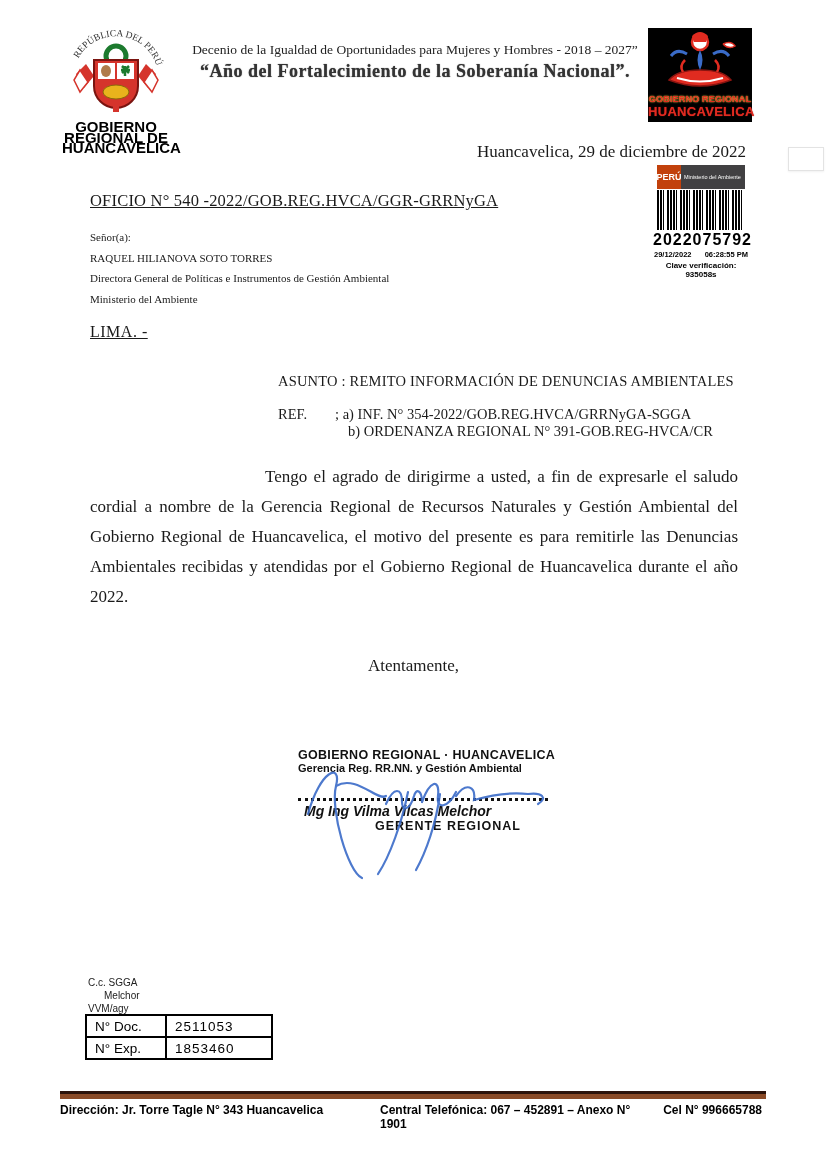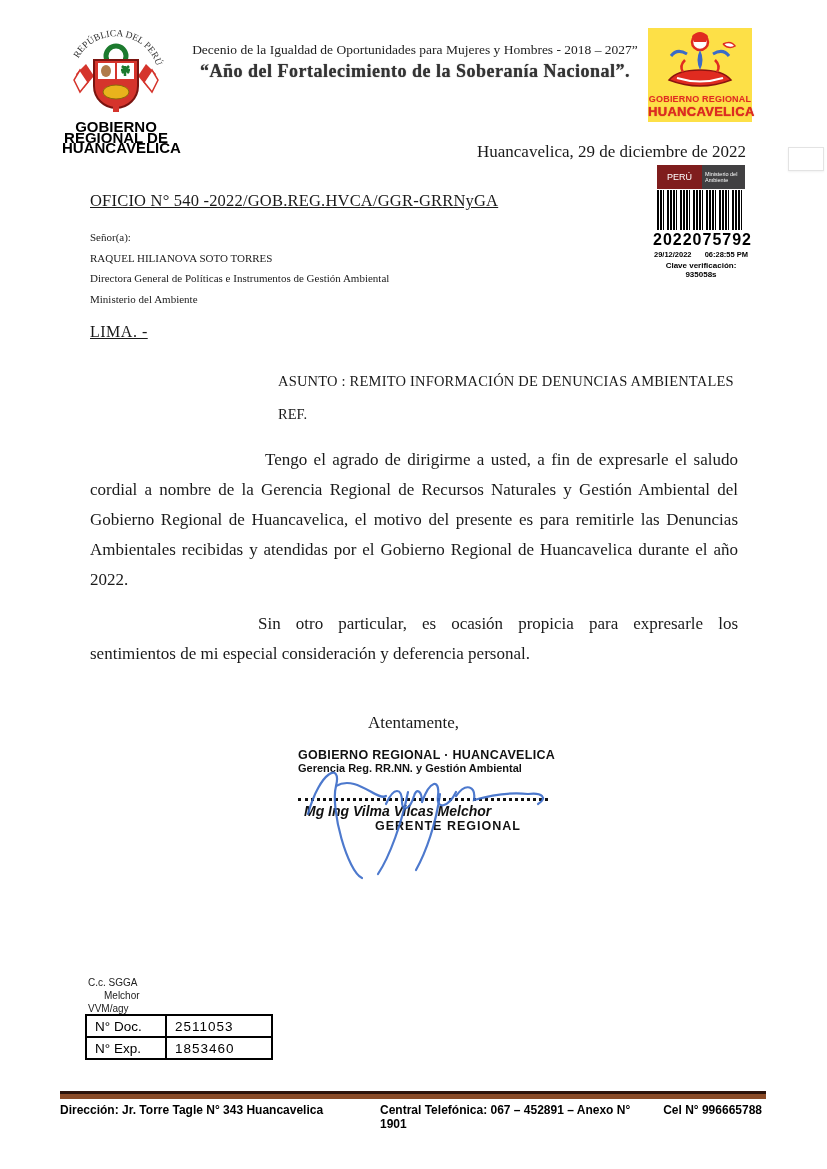--- a/index.html
+++ b/index.html
@@ -11,36 +11,36 @@
   .left-logo svg{display:block;margin:0 auto;}
   .left-logo .caption{font-family:"Liberation Sans",sans-serif;font-weight:bold;
       font-size:15px;line-height:10.5px;color:#000;margin-top:4px;letter-spacing:0px;}
 
   .center-head{position:absolute;left:170px;top:42px;width:490px;text-align:center;}
   .center-head .decenio{font-size:13.5px;color:#222;}
   .center-head .anio{font-size:18px;font-weight:bold;color:#333;margin-top:3px;
       text-shadow:0 0 1px #555;letter-spacing:.5px;}
 
   .right-logo{position:absolute;left:648px;top:28px;width:104px;text-align:center;
-      background:#fde047;padding:2px 0 3px;}
+      background:#000000;padding:2px 0 3px;}
   .right-logo .rl1{font-family:"Liberation Sans",sans-serif;font-weight:bold;font-size:9px;
       color:#e02b20;text-shadow:0 0 1px #f7c948, 0 0 2px #f7c948;letter-spacing:.2px;}
   .right-logo .rl2{font-family:"Liberation Sans",sans-serif;font-weight:bold;font-size:13px;
       color:#e02b20;text-shadow:0 0 1px #b71c1c;letter-spacing:.3px;}
 
   
   .date-line{position:absolute;left:477px;top:142px;font-size:17px;}
   .corner-box{position:absolute;left:788px;top:147px;width:34px;height:22px;
       background:#fff;border:1px solid #e3e3e3;box-shadow:0 1px 2px rgba(0,0,0,.06);}
 
   .barcode-block{position:absolute;left:653px;top:165px;width:96px;
       font-family:"Liberation Sans",sans-serif;text-align:center;}
   .bc-head{display:flex;height:24px;width:88px;margin:0 auto;}
-  .bc-peru{background:#7f1d1d;color:#fff;font-weight:normal;font-size:9px;
-      display:flex;align-items:center;justify-content:center;width:45px;}
+  .bc-peru{background:#c2410c;color:#fff;font-weight:bold;font-size:9px;
+      display:flex;align-items:center;justify-content:center;width:24px;}
   .bc-min{background:#414042;color:#fff;font-size:5.5px;text-align:left;
       display:flex;align-items:center;padding-left:3px;flex:1;line-height:6.5px;}
   .bc-bars{height:40px;width:88px;margin:1px auto 0;
       background:repeating-linear-gradient(90deg,#000 0 2px,#fff 2px 3px,#000 3px 5px,#fff 5px 6px,#000 6px 7px,#fff 7px 10px,#000 10px 12px,#fff 12px 13px);}
   .bc-number{font-weight:bold;font-size:16px;letter-spacing:1px;color:#000;margin-top:1px;}
   .bc-dt{display:flex;justify-content:space-between;font-size:7.5px;font-weight:bold;
       color:#000;margin-top:1px;padding:0 1px;}
   .bc-clave{font-size:8px;font-weight:bold;color:#000;margin-top:2px;}
 
   
@@ -168,24 +168,27 @@
       <div>Directora General de Políticas e Instrumentos de Gestión Ambiental</div>
       <div>Ministerio del Ambiente</div>
     </div>
 
     <div class="lima">LIMA. -</div>
 
     <div class="asunto">ASUNTO : REMITO INFORMACIÓN DE DENUNCIAS AMBIENTALES</div>
 
     <div class="refblock">
       <div class="ref-label">REF.</div>
+      <div class="ref-lines">
+        <div>; a) INF. N° 354-2022/GOB.REG.HVCA/GRRNyGA-SGGA</div>
+        <div>b) ORDENANZA REGIONAL N° 391-GOB.REG-HVCA/CR</div>
+      </div>
     </div>
 
     <p class="para p1">Tengo el agrado de dirigirme a usted, a fin de expresarle el saludo cordial a nombre de la Gerencia Regional de Recursos Naturales y Gestión Ambiental del Gobierno Regional de Huancavelica, el motivo del presente es para remitirle las Denuncias Ambientales recibidas y atendidas por el Gobierno Regional de Huancavelica durante el año 2022.</p>
-    <p class="para p2">Sin otro particular, es ocasión propicia para expresarle los sentimientos de mi especial consideración y deferencia personal.</p>
 
     <span class="closing">Atentamente,</span>
   </div>
 
   <div class="stamp">
     <div class="s1">GOBIERNO REGIONAL · HUANCAVELICA</div>
     <div class="s2">Gerencia Reg. RR.NN. y Gestión Ambiental</div>
     <div class="dots"></div>
     <div class="signer">Mg Ing Vilma Vilcas Melchor</div>
     <div class="role">GERENTE REGIONAL</div>

